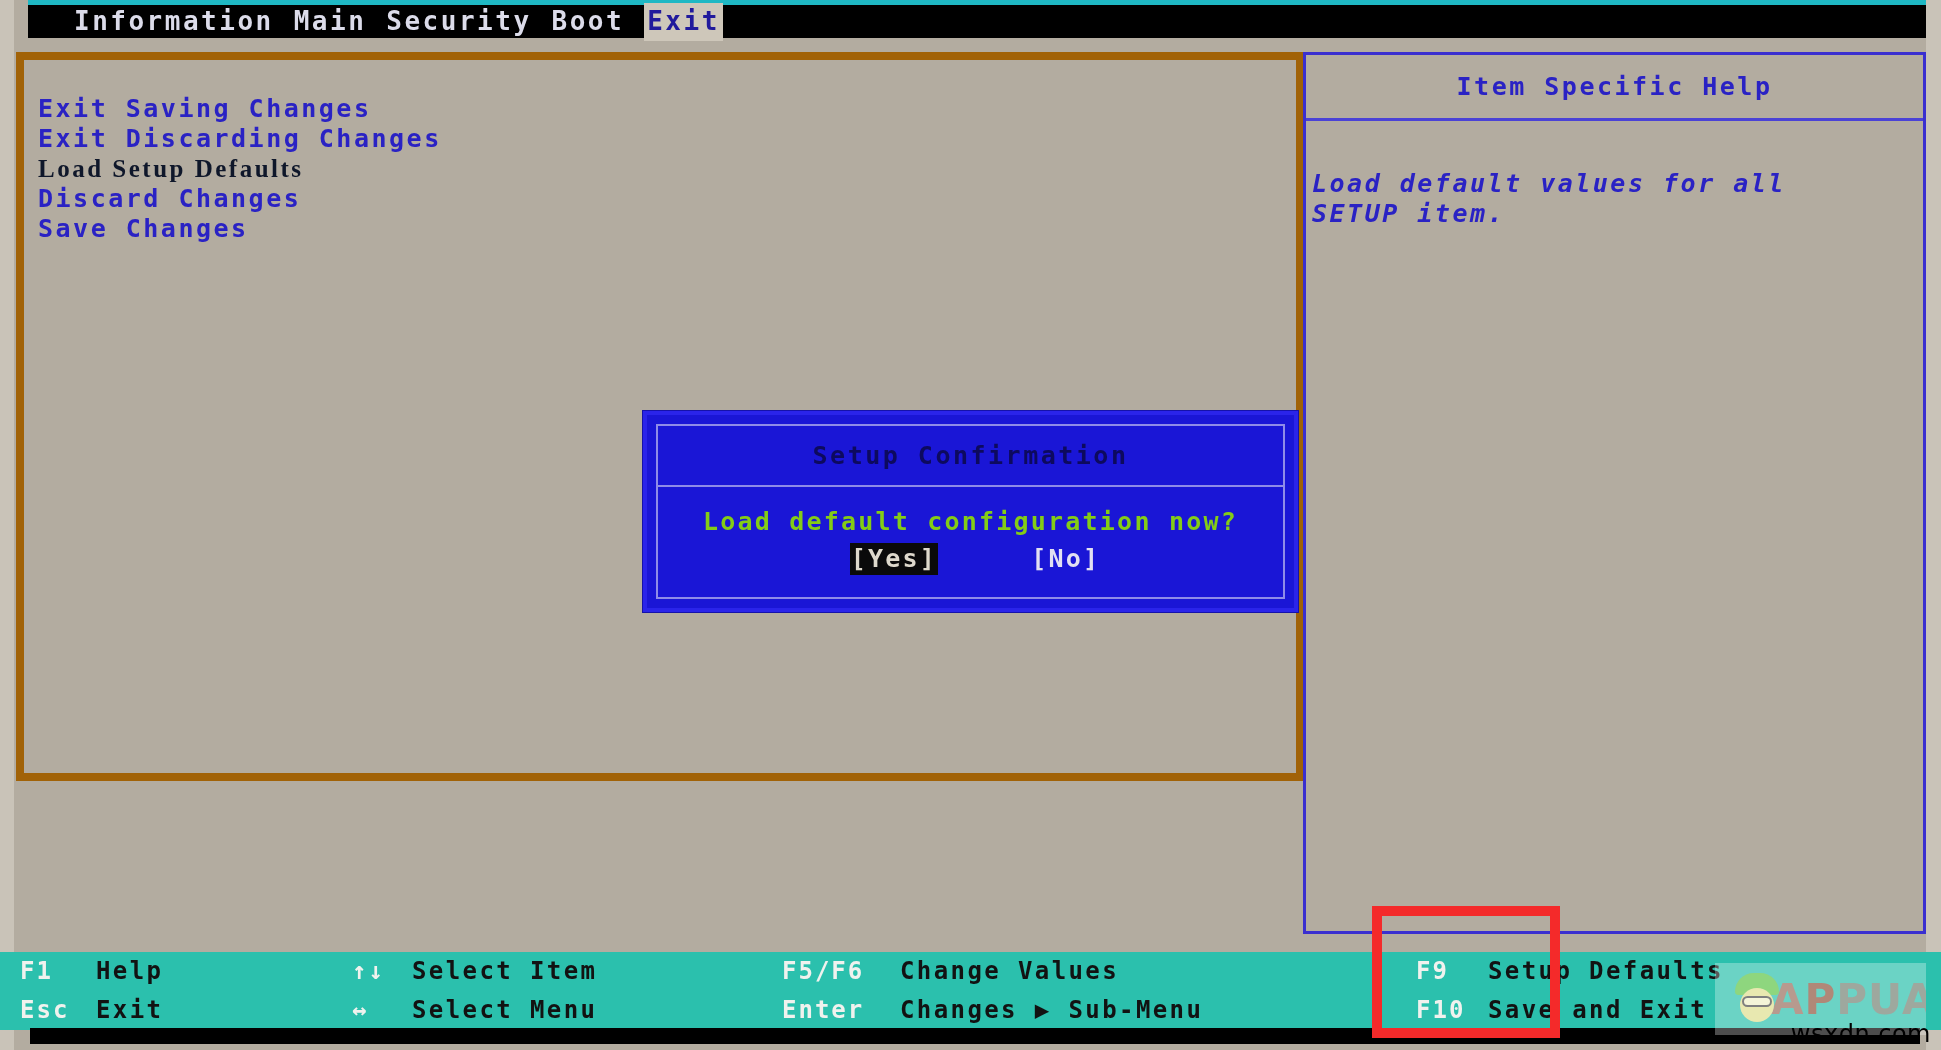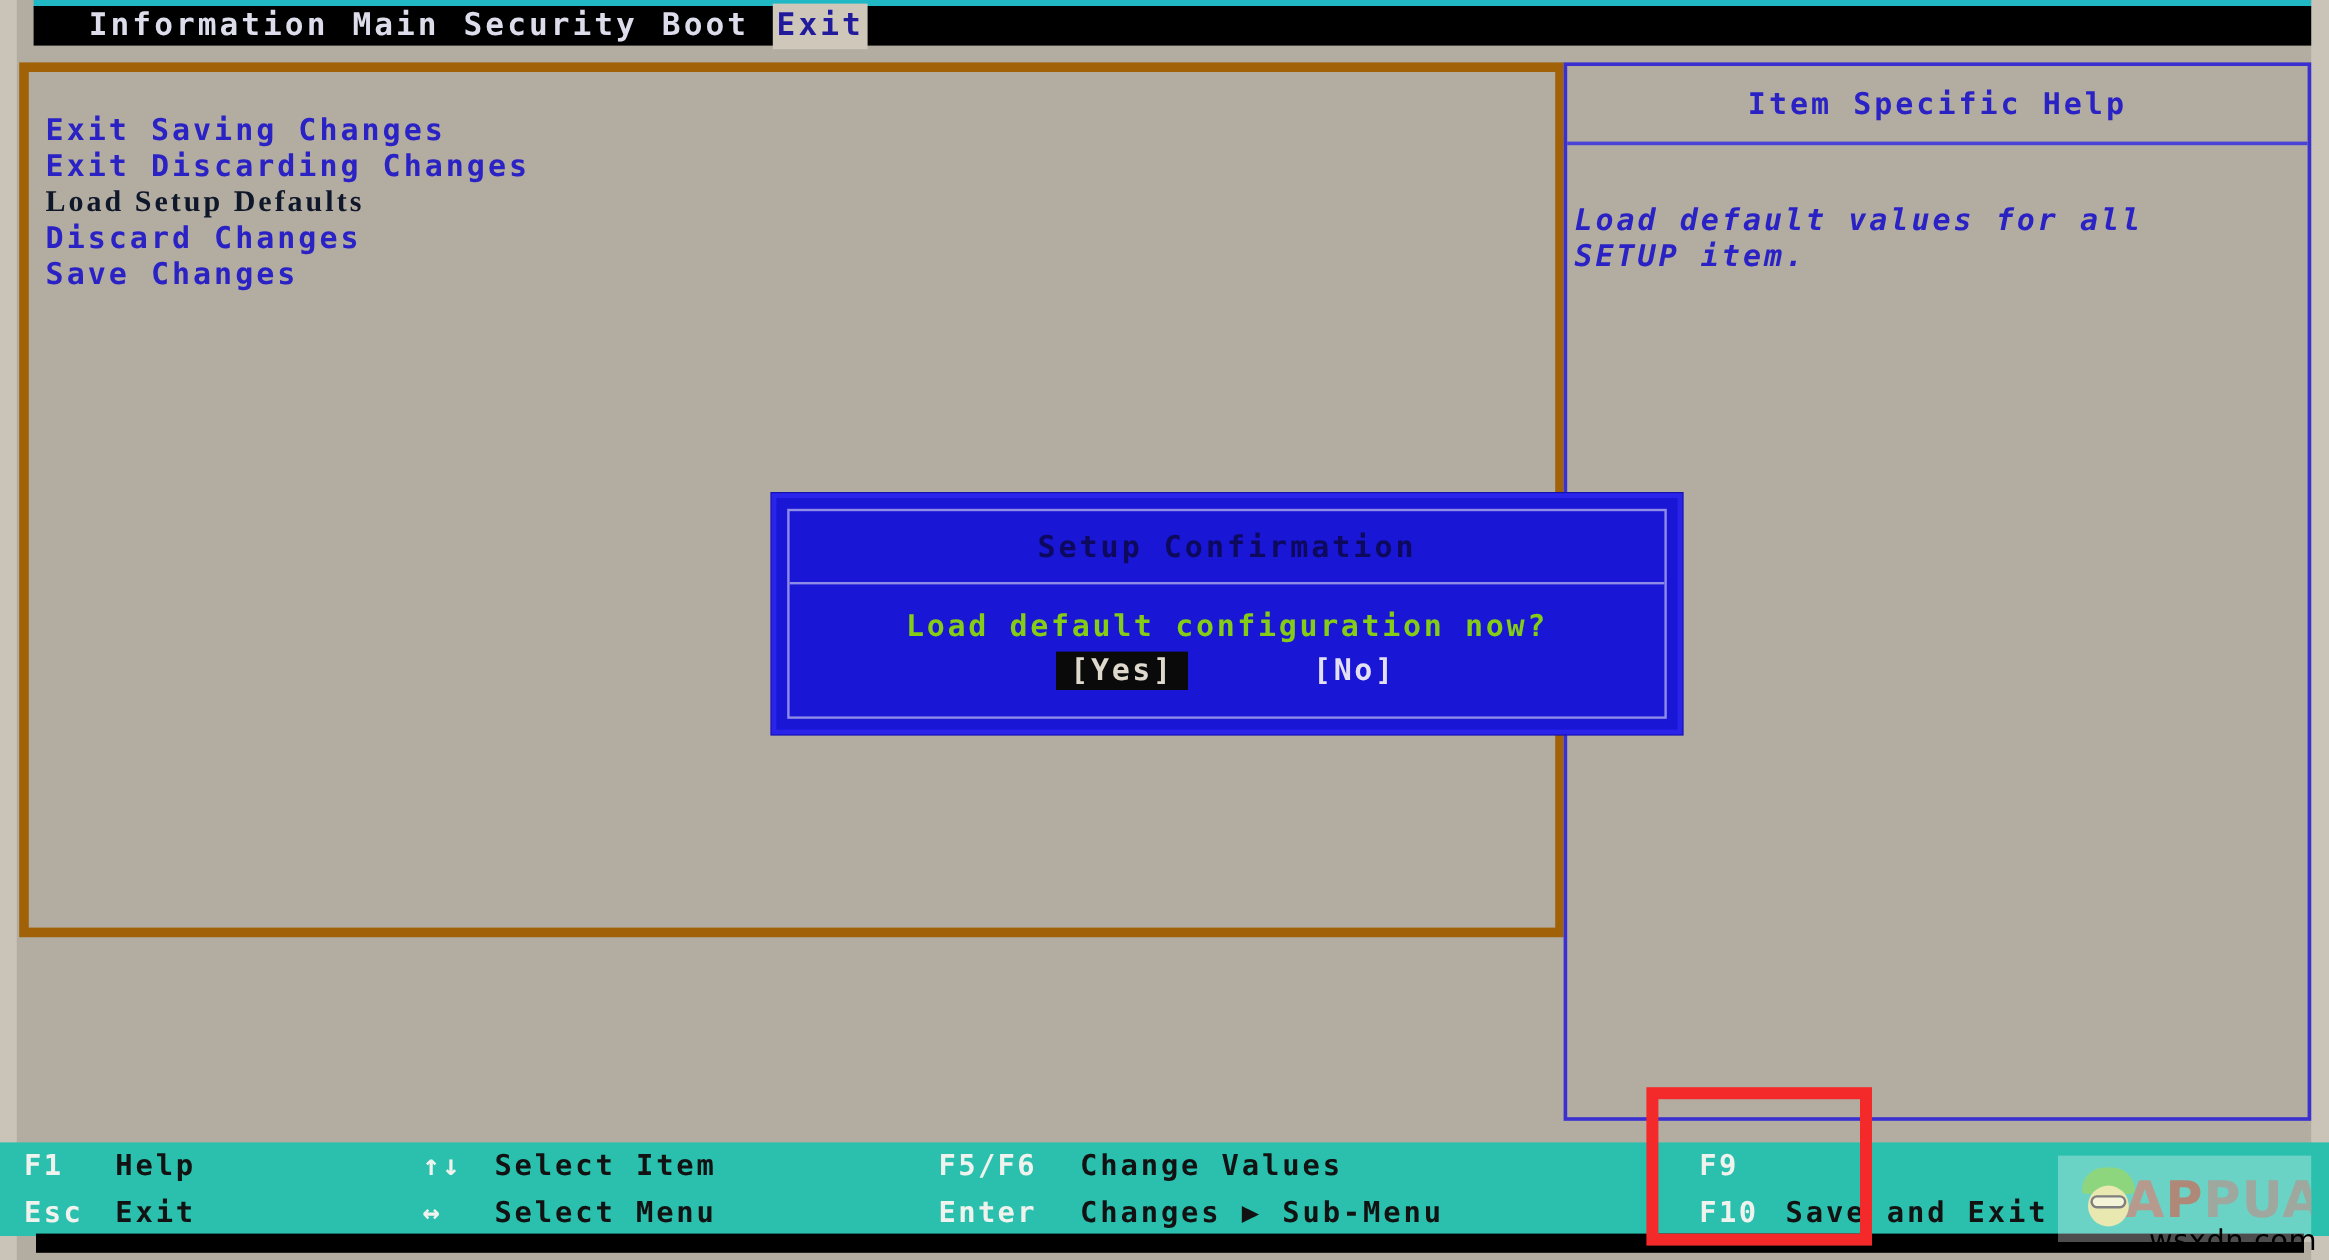--- a/index.html
+++ b/index.html
@@ -107,21 +107,21 @@
     letter-spacing: 2.5px;
     color: #2a22c4;
     line-height: 30px;
     white-space: nowrap;
   }
 
   
   #dialog {
     position: absolute;
     left: 643px; top: 411px;
-    width: 759px; height: 201px;
+    width: 655px; height: 201px;
     background: #1a16d6;
     border: 4px solid #2a24ea;
     box-sizing: border-box;
     box-shadow: 0 0 0 1px #1512aa;
   }
   #dialog-inner {
     position: absolute;
     left: 9px; top: 9px;
     right: 9px; bottom: 9px;
     border: 2px solid #8f8ce8;
@@ -157,21 +157,21 @@
     justify-content: center;
     align-items: center;
     gap: 92px;
     padding-left: 10px;
   }
   .dlg-btn {
     font-size: 25px;
     letter-spacing: 2.2px;
     color: #e2e0f2;
     line-height: 30px;
-    padding: 1px 12px;
+    padding: 1px 1px;
     white-space: nowrap;
   }
   .dlg-btn.focused {
     background: #0a0a0a;
     color: #ded9cc;
   }
 
   
   #statusbar {
     position: absolute;
@@ -386,20 +386,21 @@
       </div>
       <div class="status-row">
         <span class="status-key k-w3">Enter</span>
         <span class="status-desc">Changes ▶ Sub-Menu</span>
       </div>
     </div>
 
     <div class="status-col" id="status-col-4">
       <div class="status-row">
         <span class="status-key k-w4">F9</span>
+        <span class="status-desc">Setup Defaults</span>
       </div>
       <div class="status-row">
         <span class="status-key k-w4">F10</span>
         <span class="status-desc">Save and Exit</span>
       </div>
     </div>
   </div>
 
   <div id="status-black"></div>
 

